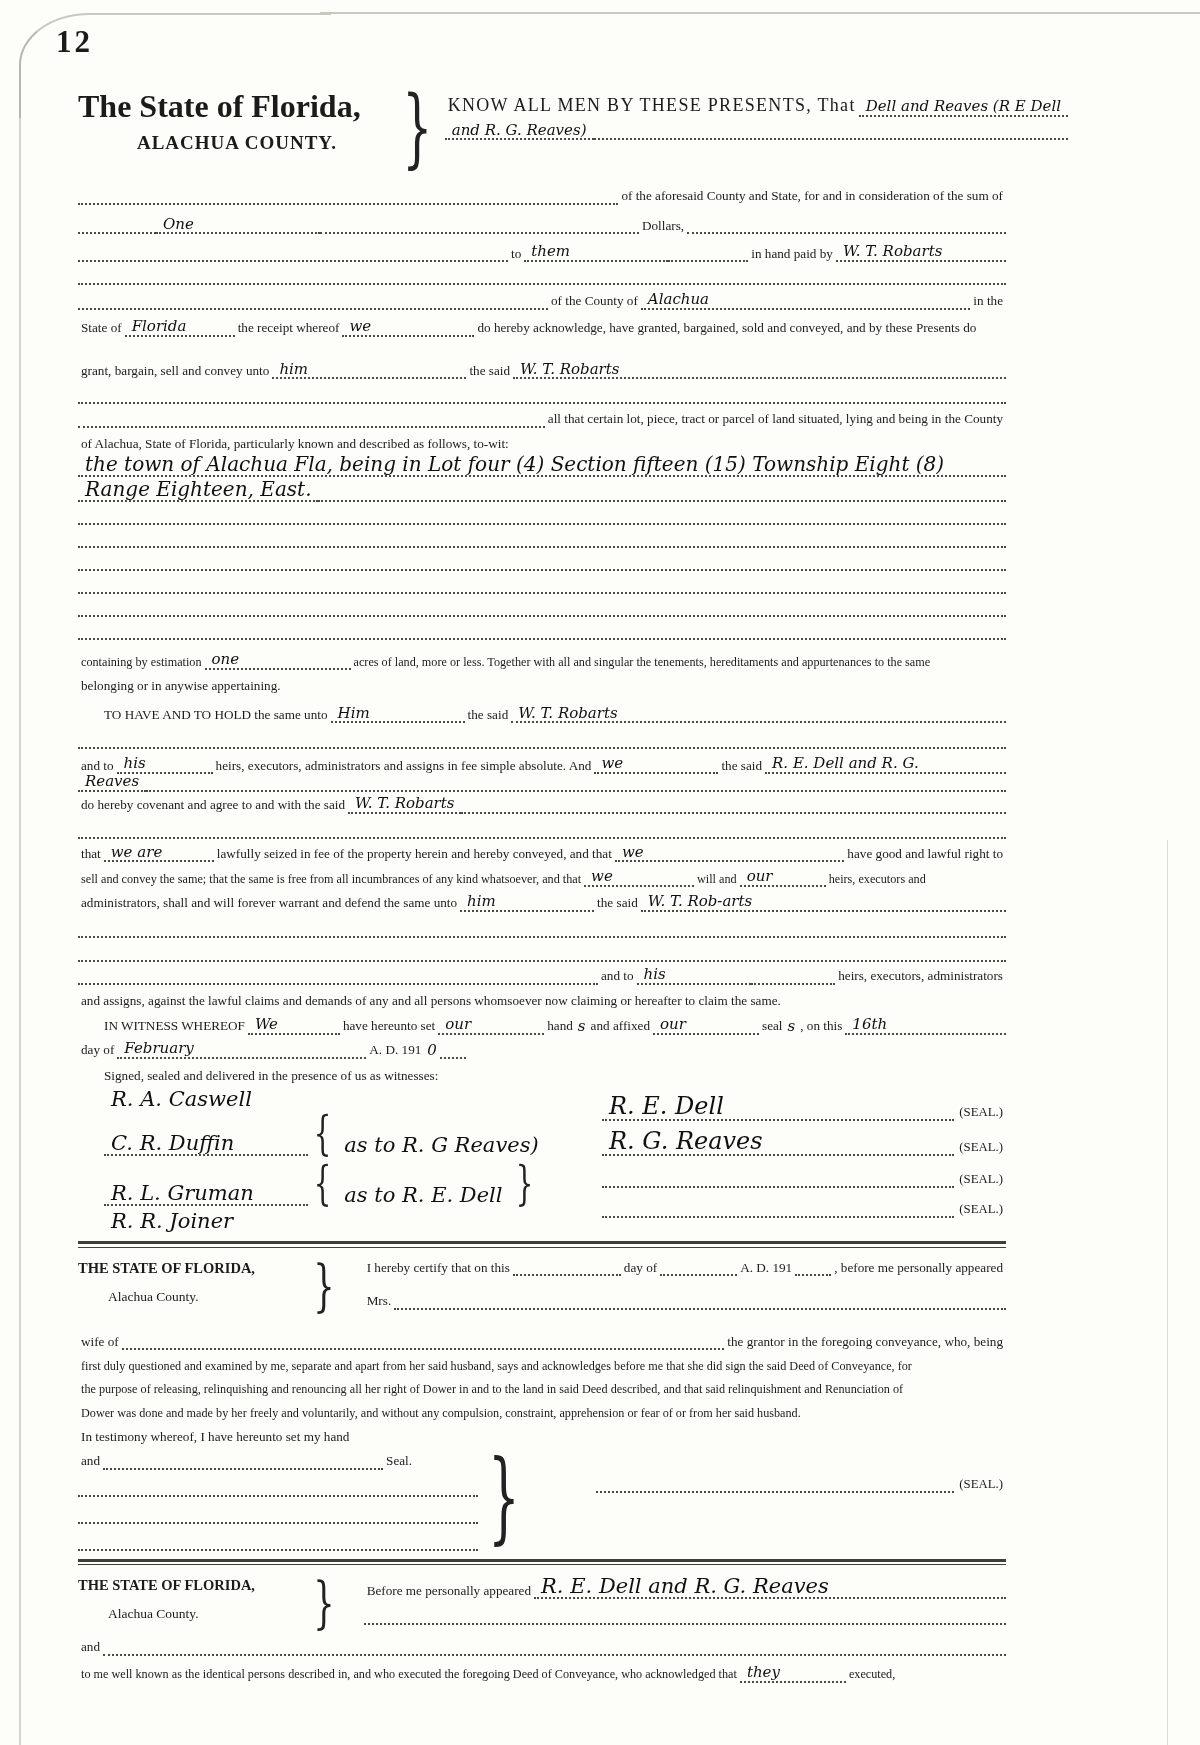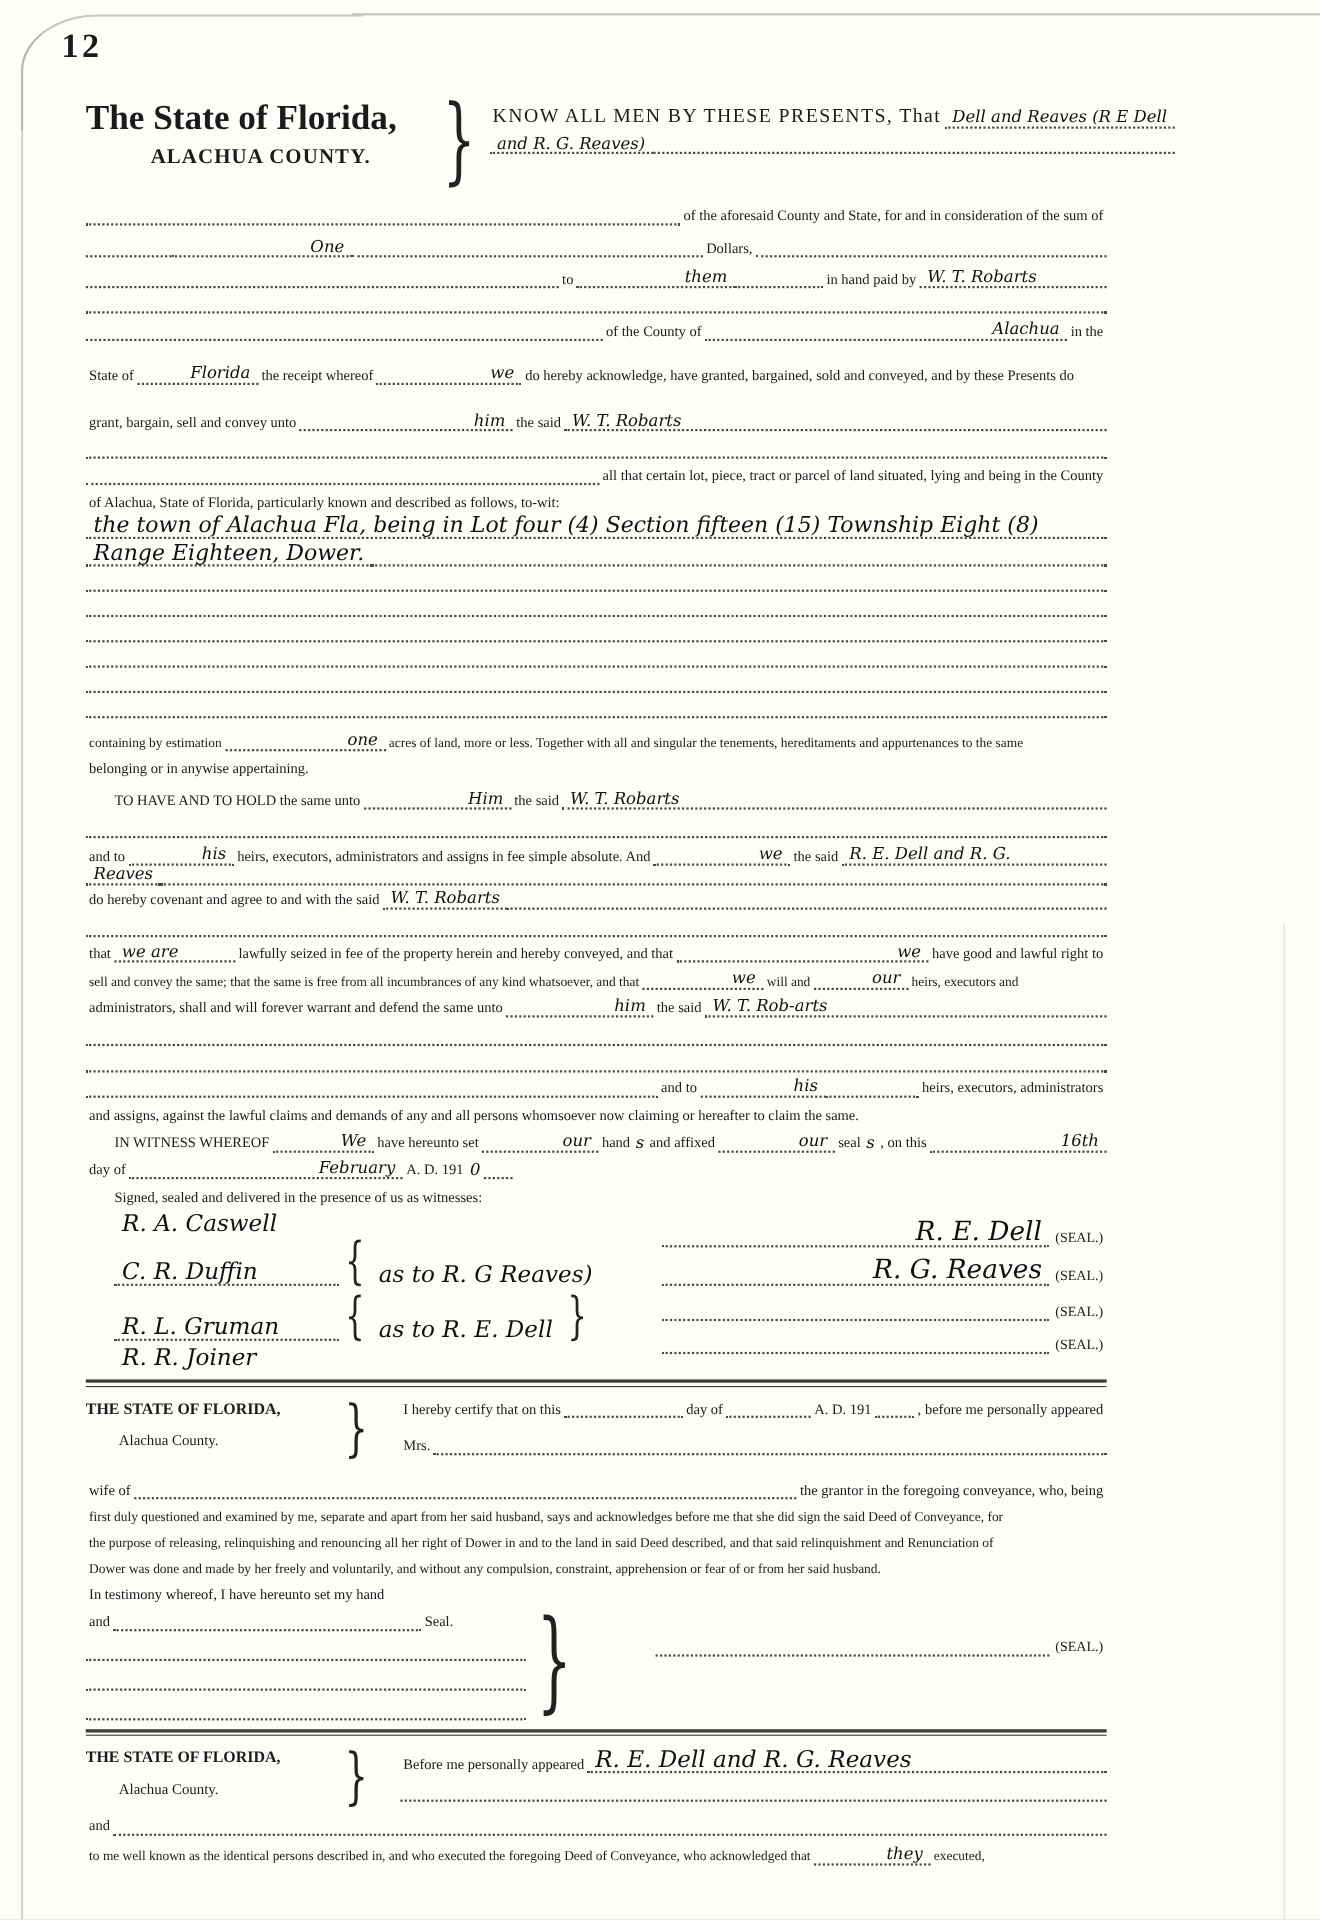--- a/index.html
+++ b/index.html
@@ -13,21 +13,21 @@
   .scan-right  { position:absolute; top:840px; right:32px; bottom:0; border-left:1.5px solid #dcdcd4; }
   .page-number { position:absolute; top:24px; left:56px; font-size:31px; font-weight:bold; letter-spacing:3px; }
 
   .sheet { position:absolute; left:78px; top:88px; width:928px; }
 
   .row { display:flex; align-items:flex-end; font-size:13.2px; line-height:1.25; margin-top:11px; min-height:15px; }
   .t   { white-space:nowrap; padding:0 3px; min-width:0; }
   .d   { border-bottom:2px dotted #4a4a42; }
   .f   { flex:1 1 24px; }
   .sm  { font-size:12.2px; }
-  .ctr { text-align:right; }
+  .ctr { text-align:left; }
   .hw  { font-family:"DejaVu Serif", serif; font-style:italic; font-size:15px; line-height:1.05;
          white-space:nowrap; padding:0 7px; color:#101010; }
   .onl { border-bottom:2px dotted #4a4a42; }
   .wname { font-size:21px; }
   .sig   { font-size:24px; }
   .sealt { font-size:12.8px; padding-left:5px; white-space:nowrap; }
   .blank { min-height:0; height:10px; margin-top:13px; }
   .dsc .hw { font-size:20px; }
   .rule { border-top:3px solid #3f3f3a; border-bottom:1.5px solid #3f3f3a; height:2.5px; }
 
@@ -101,21 +101,21 @@
     </div>
     <div class="row blank">
         <span class="d f"></span>
       </div>
     <div class="row" style="margin-top:7px">
       <span class="d" style="flex:0 0 470px"></span>
       <span class="t">of the County of</span>
       <span class="hw onl f ctr">Alachua</span>
       <span class="t">in the</span>
     </div>
-    <div class="row" style="margin-top:22px">
+    <div class="row" style="margin-top:9px">
       <span class="t">State of</span>
       <span class="hw onl ctr" style="flex:0 0 96px">Florida</span>
       <span class="t">the receipt whereof</span>
       <span class="hw onl ctr" style="flex:0 0 118px">we</span>
       <span class="t">do hereby acknowledge, have granted, bargained, sold and conveyed, and by these Presents do</span>
     </div>
     <div class="row" style="margin-top:25px">
       <span class="t">grant, bargain, sell and convey unto</span>
       <span class="hw onl ctr" style="flex:0 0 180px">him</span>
       <span class="t">the said</span>
@@ -129,21 +129,21 @@
       <span class="t">all that certain lot, piece, tract or parcel of land situated, lying and being in the County</span>
     </div>
     <div class="row" style="margin-top:8px">
       <span class="t">of Alachua, State of Florida, particularly known and described as follows, to-wit:</span>
     </div>
 
     <div class="row dsc" style="margin-top:2px">
       <span class="hw onl f">the town of Alachua Fla, being in Lot four (4) Section fifteen (15) Township Eight (8)</span>
     </div>
     <div class="row dsc" style="margin-top:2px">
-      <span class="hw onl">Range Eighteen, Dower.</span>
+      <span class="hw onl">Range Eighteen, East.</span>
       <span class="d f"></span>
     </div>
     <div class="row blank">
         <span class="d f"></span>
       </div>
     <div class="row blank">
         <span class="d f"></span>
       </div>
     <div class="row blank">
         <span class="d f"></span>

